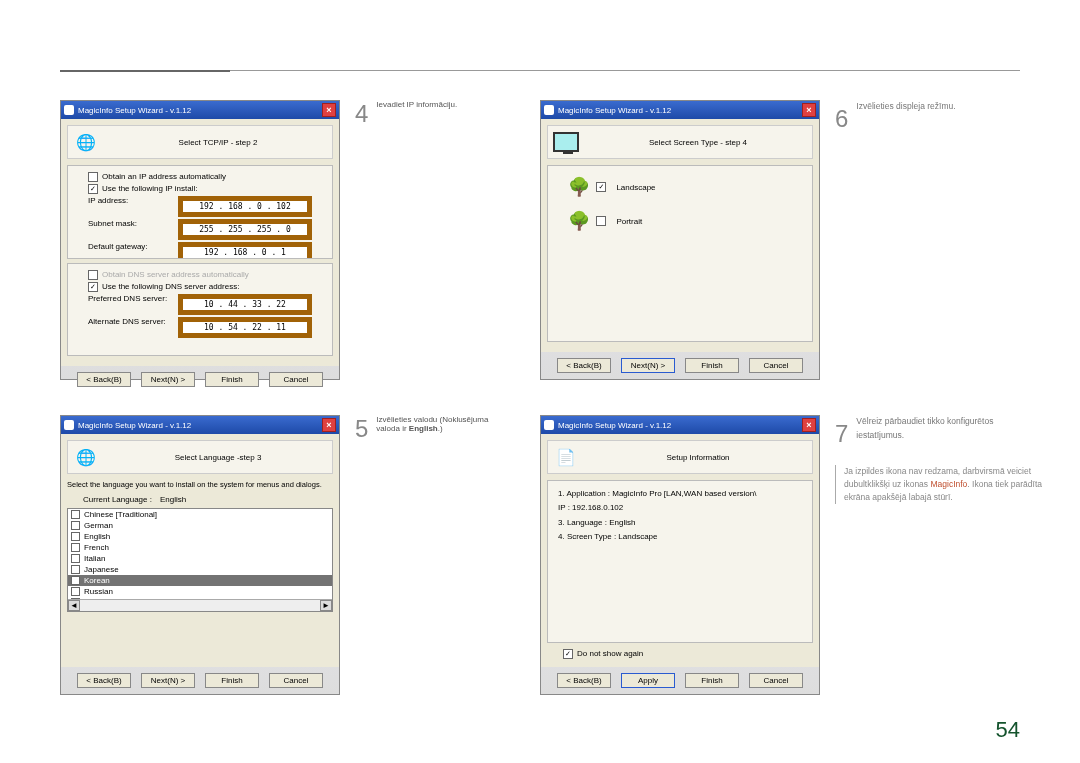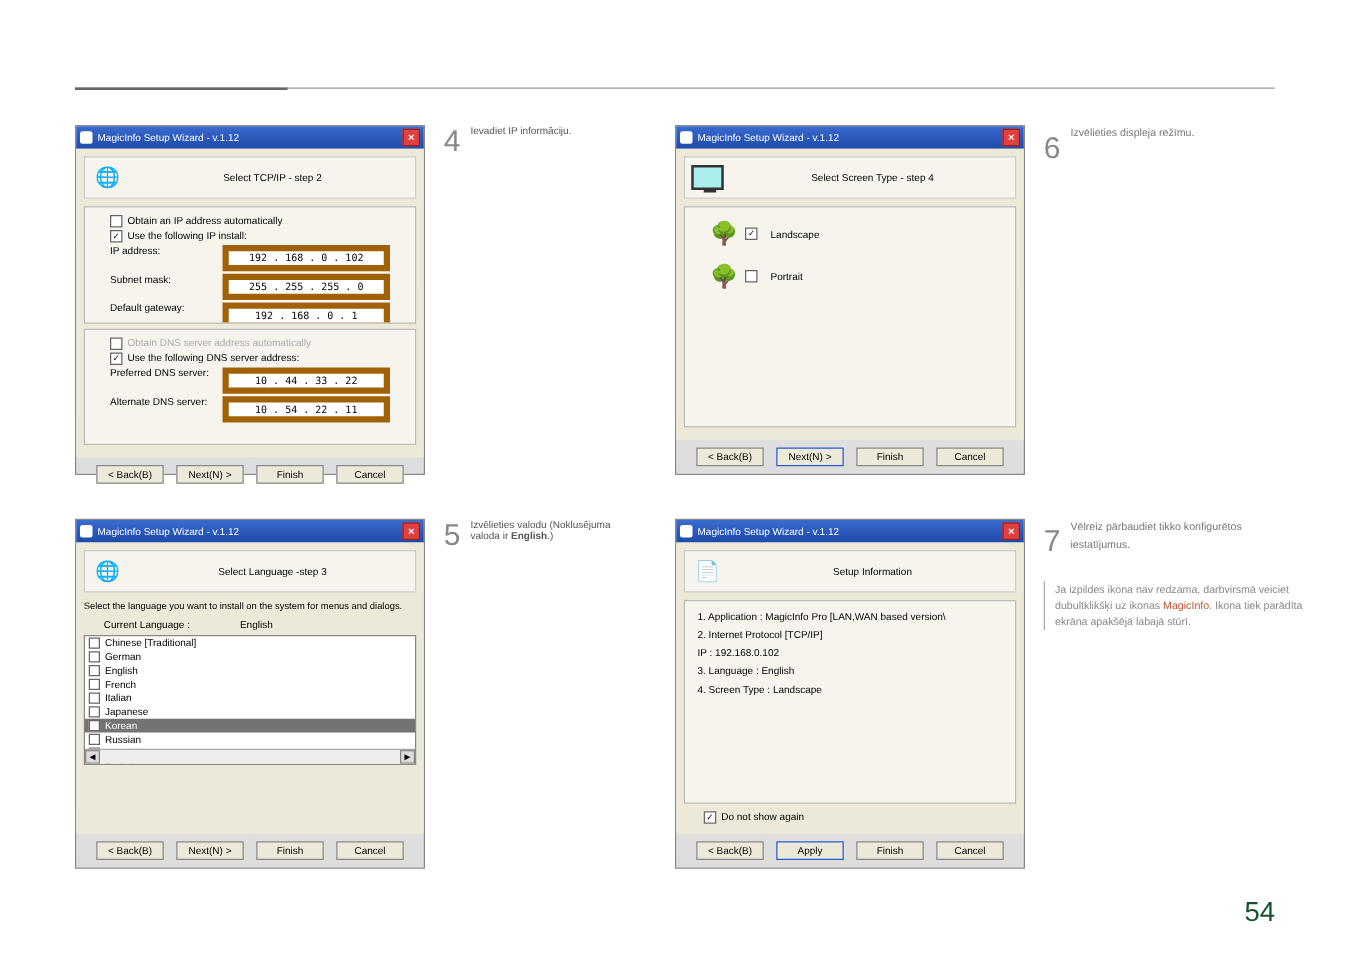--- a/index.html
+++ b/index.html
@@ -169,21 +169,21 @@
       <span class="ticon"></span>
       <span>MagicInfo Setup Wizard - v.1.12</span>
       <span class="close">×</span>
     </div>
     <div class="panel">
       <div class="header">
         <span class="hicon globe">🌐</span>
         <span class="htext">Select Language -step 3</span>
       </div>
       <div style="font-size:7.5px; margin-bottom:4px;">Select the language you want to install on the system for menus and dialogs.</div>
-      <div class="row" style="margin-bottom:4px;gap:32px;">
+      <div class="row" style="margin-bottom:4px;">
         <span>Current Language   :</span>
         <span style="margin-left:8px;">English</span>
       </div>
       <div class="listbox" id="langlist">
         <div class="listitem">
             <span class="cb"></span>
             <span>Chinese [Traditional]</span>
           </div>
           <div class="listitem">
             <span class="cb"></span>
@@ -260,21 +260,20 @@
       <span>MagicInfo Setup Wizard - v.1.12</span>
       <span class="close">×</span>
     </div>
     <div class="panel">
       <div class="header">
         <span class="hicon docicon">📄</span>
         <span class="htext">Setup Information</span>
       </div>
       <div class="group info">
         <div>1. Application   :    MagicInfo Pro [LAN,WAN based version\</div>
-        <div>2. Internet Protocol [TCP/IP]</div>
         <div>    IP  :       192.168.0.102</div>
         <div>3. Language  :    English</div>
         <div>4. Screen Type  :    Landscape</div>
       </div>
       <div class="row">
           <span class="cb">✓</span>
           <span>Do not show again</span>
         </div>
     </div>
     <div class="btnrow">

